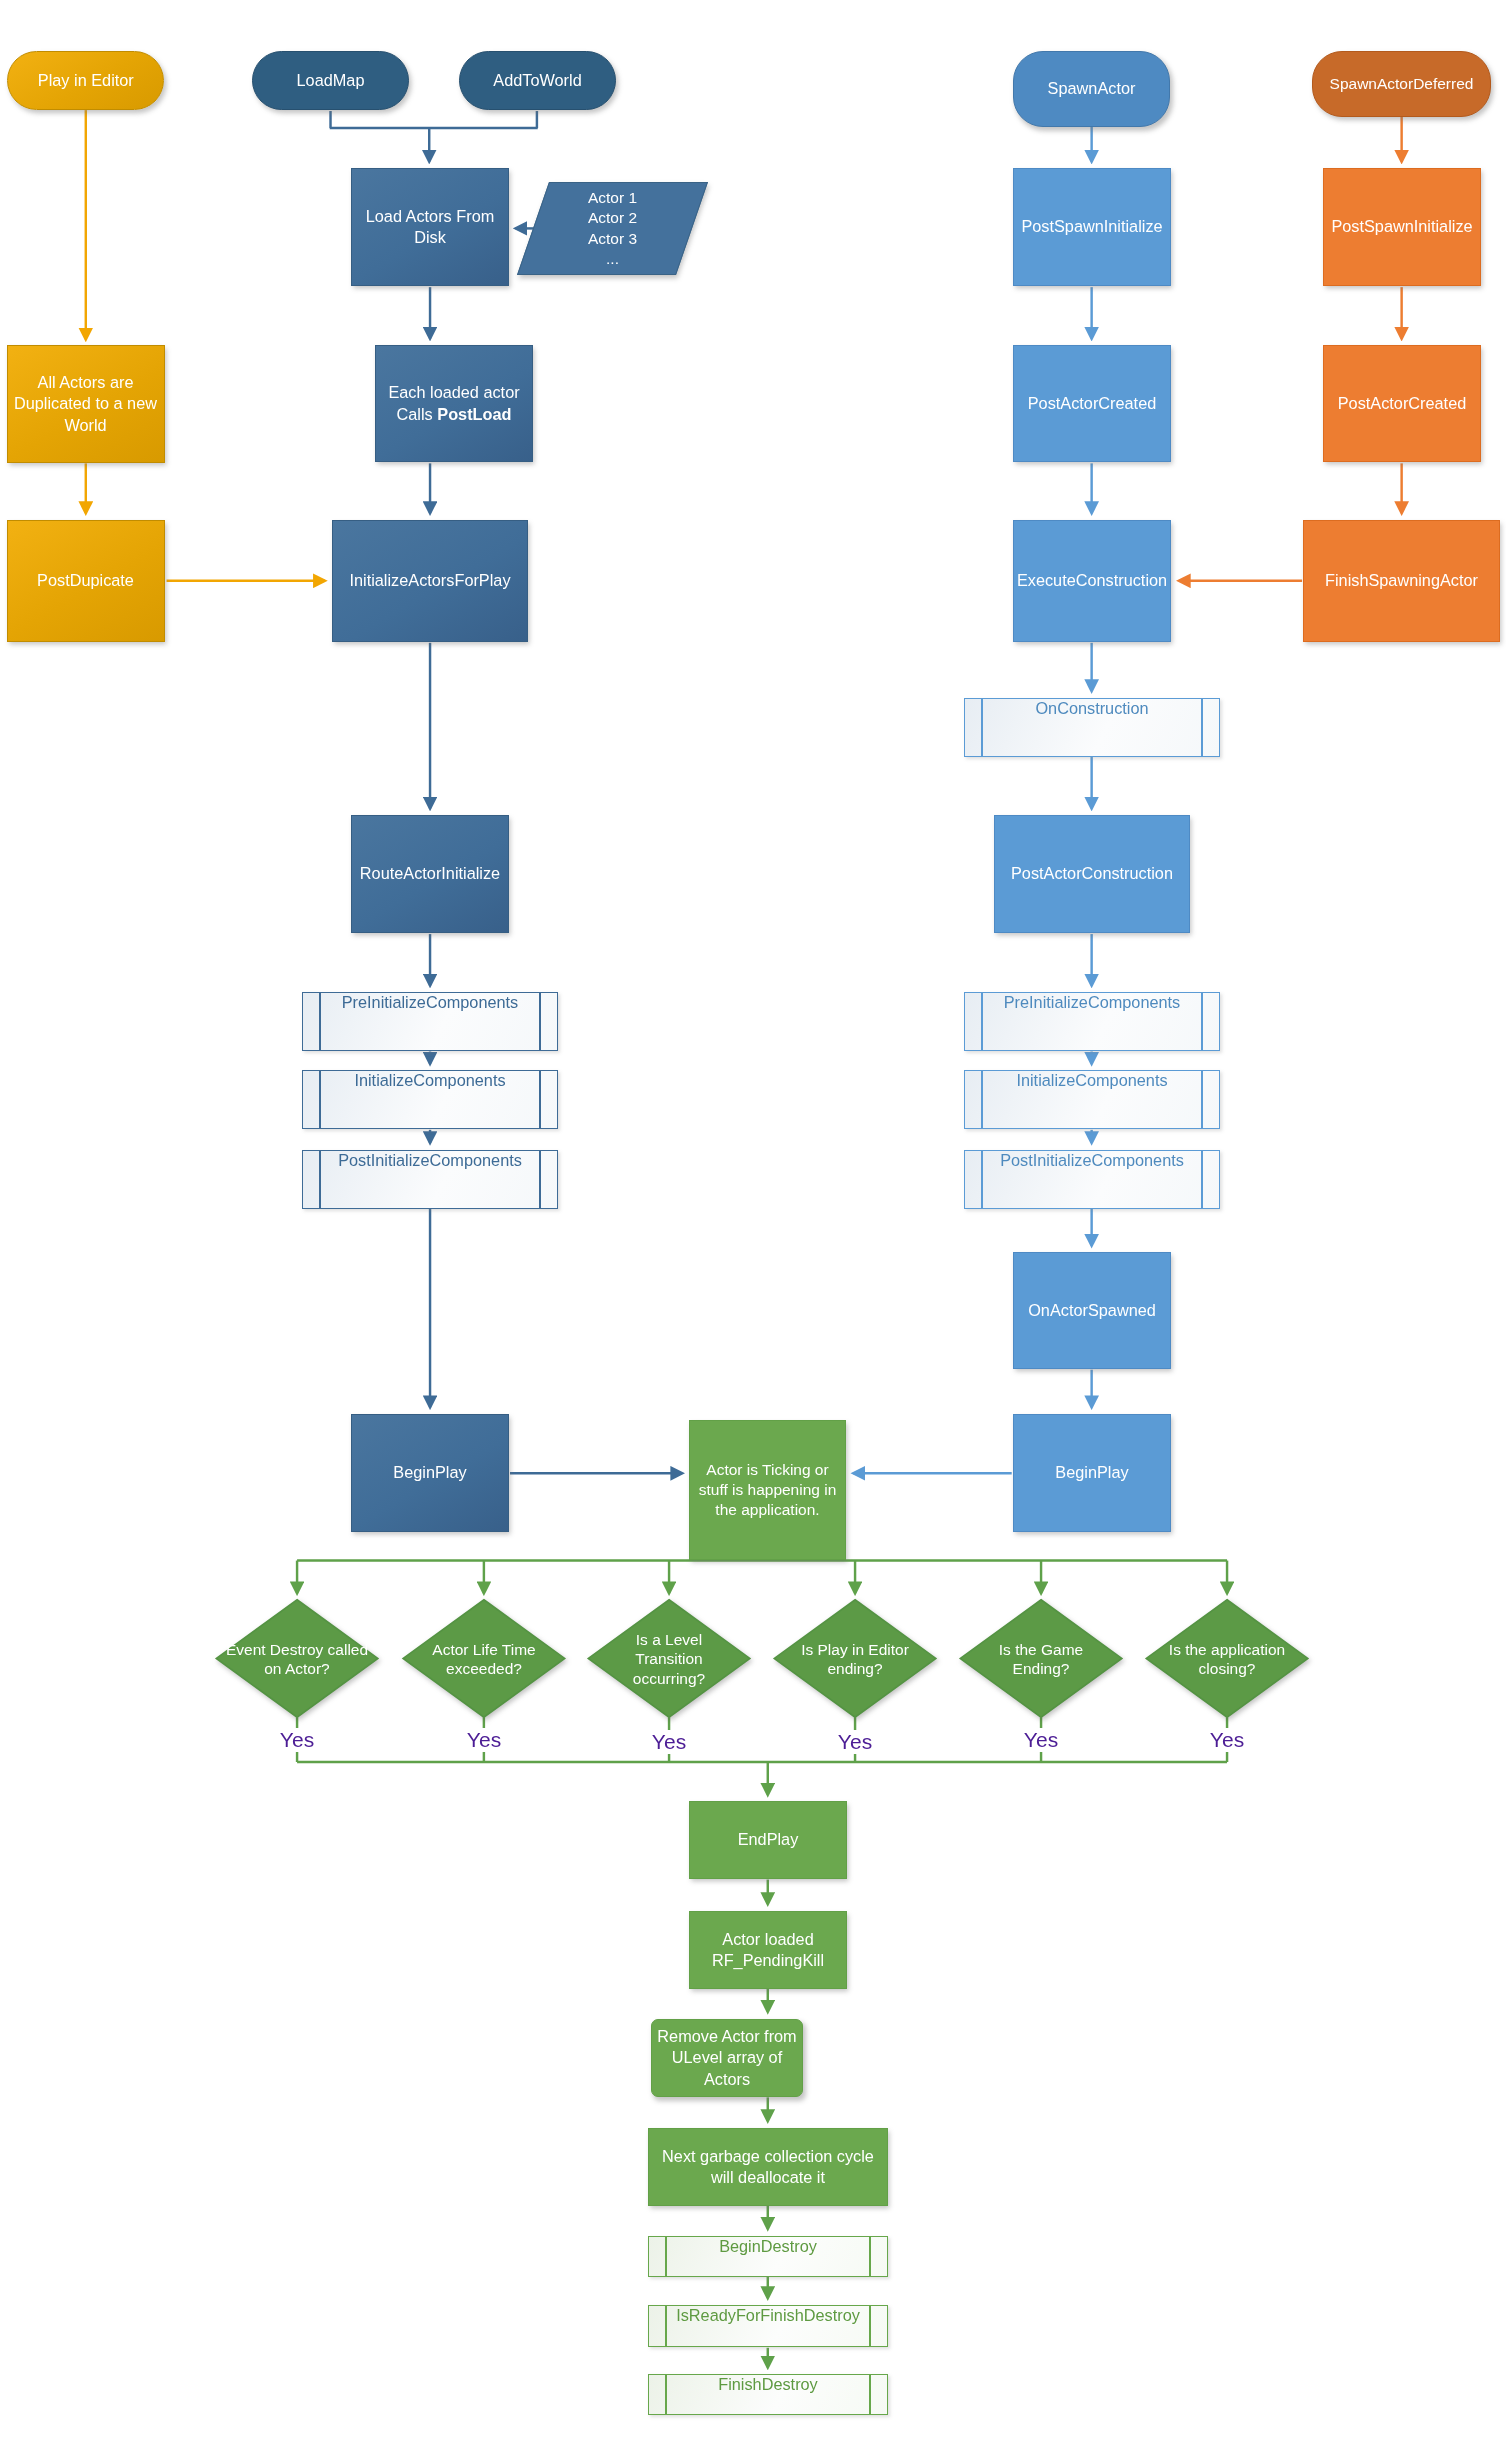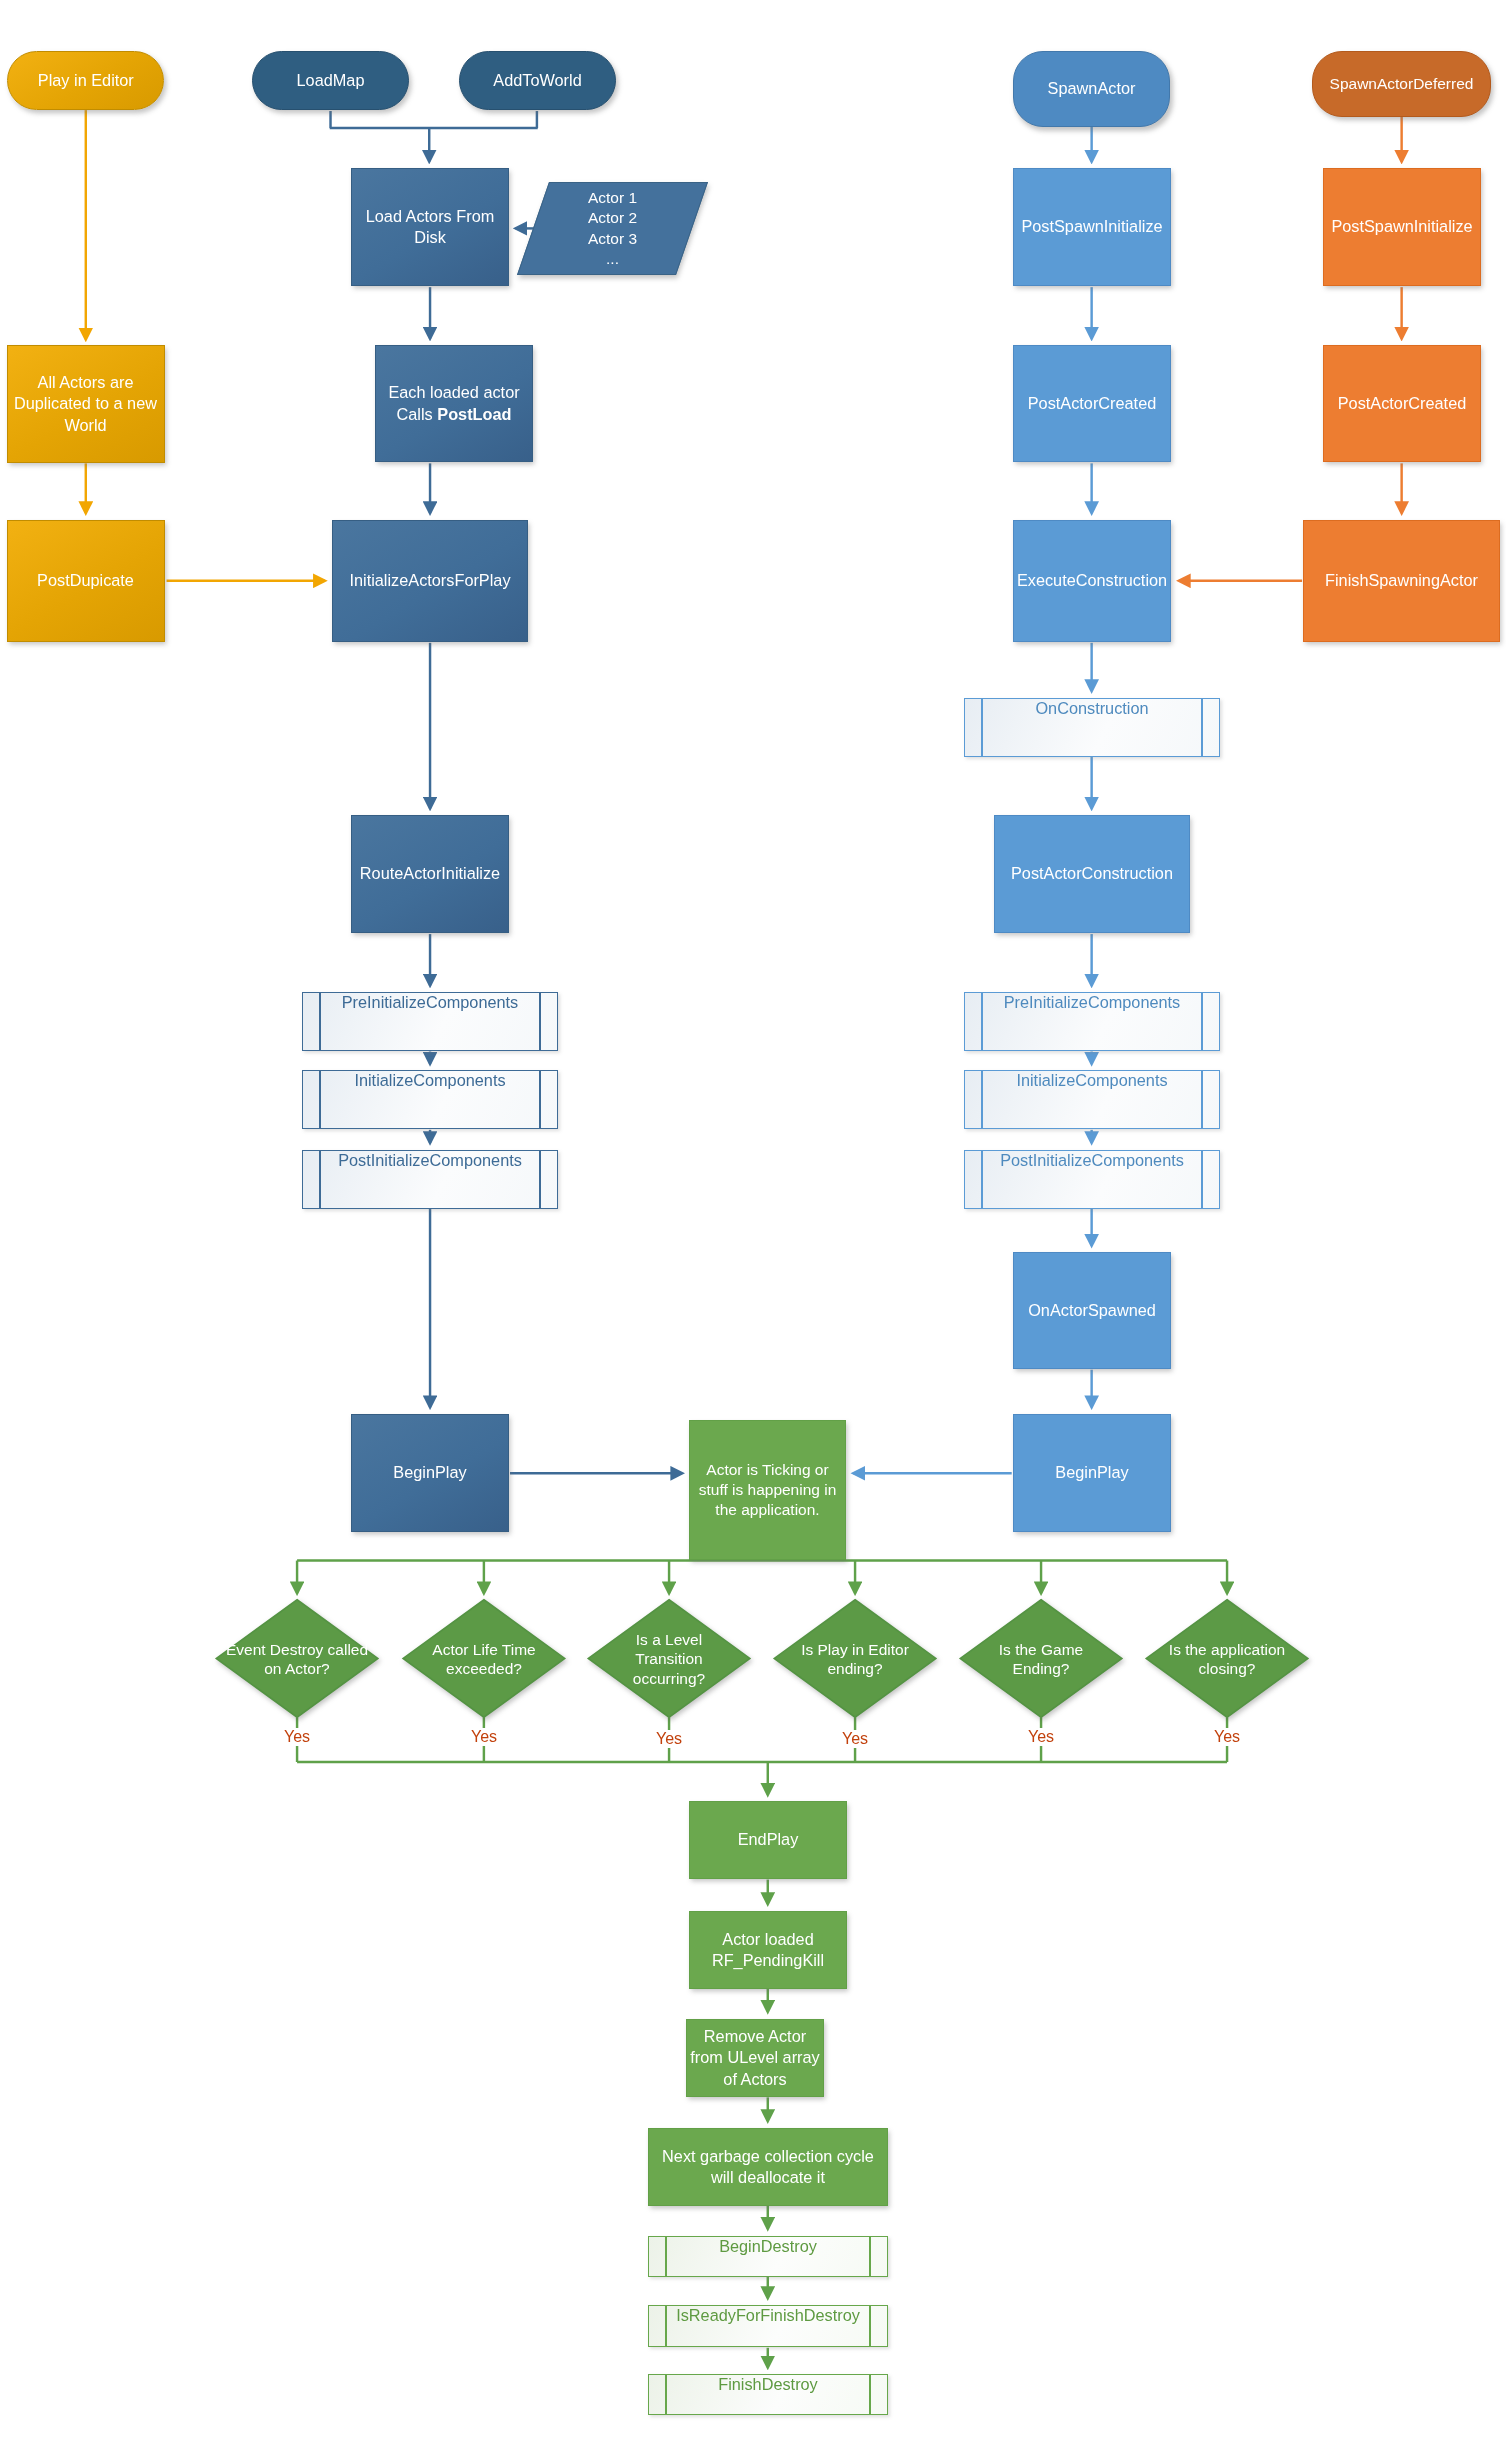--- a/index.html
+++ b/index.html
@@ -32,21 +32,21 @@
   .sub.green{border:1.6px solid #67A74B;color:#5E9A41;
        background:linear-gradient(115deg,#ECF2E8 0%,#FCFDFC 55%,#F6FAF4 100%);}
   .sub.green::before,.sub.green::after{background:#67A74B;}
   .para{position:absolute;left:533px;top:182px;width:157px;height:91px;background:#44719C;
         border:0.8px solid #3A6386;transform:skewX(-19deg);z-index:1;
         box-shadow:2.4px 3.3px 4.9px rgba(110,110,110,.4);}
   .para-inner{transform:skewX(19deg);width:100%;height:100%;display:flex;flex-direction:column;
         justify-content:center;color:#fff;font-size:15.5px;line-height:1.32;text-align:center;}
   .diamond-label{position:absolute;transform:translate(-50%,-50%);color:#fff;font-size:15.5px;
         line-height:1.25;text-align:center;z-index:2;}
-  .yes{position:absolute;transform:translateX(-50%);background:#fff;color:#c2410c;font-size:16px;
+  .yes{position:absolute;transform:translateX(-50%);background:#fff;color:#4c1d95;font-size:21px;
         padding:0 4.9px;z-index:2;}
   b{font-weight:bold;}
 </style>
 </head>
 <body>
 
 <svg id="edges" width="1507" height="2462" viewBox="0 0 1847 3018">
   <defs>
     <marker id="mGold" viewBox="0 0 10 10" refX="8" refY="5" markerWidth="6" markerHeight="6" orient="auto-start-reverse">
       <path d="M0,0 L10,5 L0,10 z" fill="#F2A602"></path>
@@ -256,21 +256,21 @@
 <div class="yes" style="left:855px;top:1730px;">Yes</div>
 <div class="yes" style="left:1041px;top:1728px;">Yes</div>
 <div class="yes" style="left:1227px;top:1728px;">Yes</div>
 
 <div class="node greenbox shadow" style="left:689px;top:1801px;width:158px;height:78px;">
     <span>EndPlay</span>
   </div>
 <div class="node greenbox shadow" style="left:689px;top:1911px;width:158px;height:78px;">
     <span>Actor loaded RF_PendingKill</span>
   </div>
-<div class="node greenbox shadow" style="left:686px;top:2019px;width:138px;height:78px;">
+<div class="node greenbox shadow" style="left:651px;top:2019px;width:152px;height:78px;border-radius:7px;">
     <span>Remove Actor from ULevel array of Actors</span>
   </div>
 <div class="node greenbox shadow" style="left:648px;top:2128px;width:240px;height:78px;">
     <span>Next garbage collection cycle will deallocate it</span>
   </div>
 
 <div class="sub green" style="left:648px;top:2236px;width:240px;height:41px;">
     <span>BeginDestroy</span>
   </div>
 <div class="sub green" style="left:648px;top:2305px;width:240px;height:42px;">

